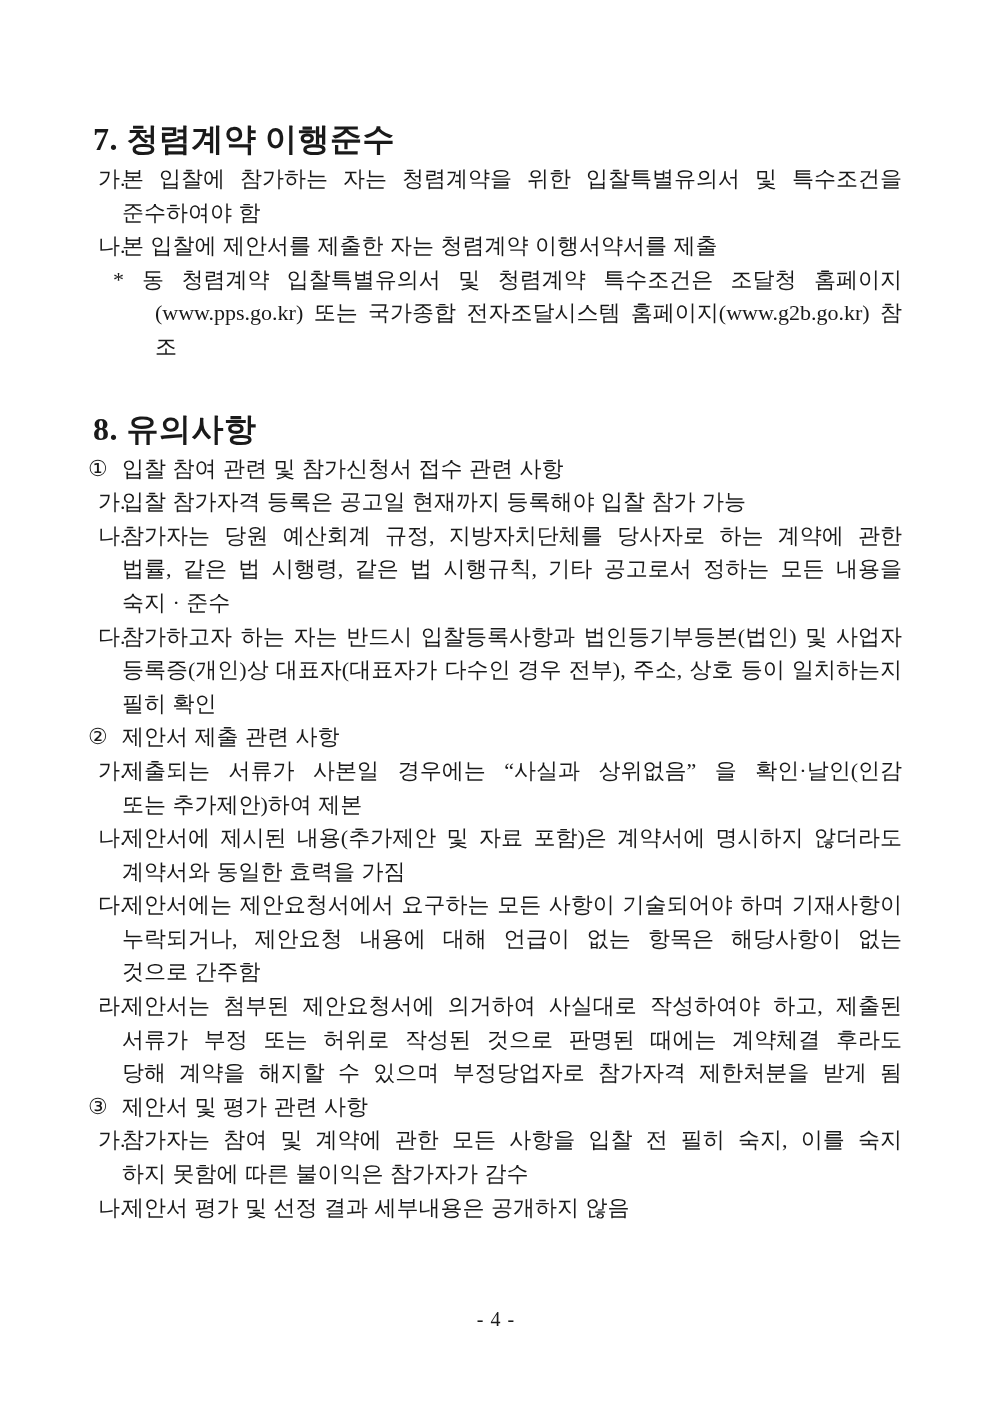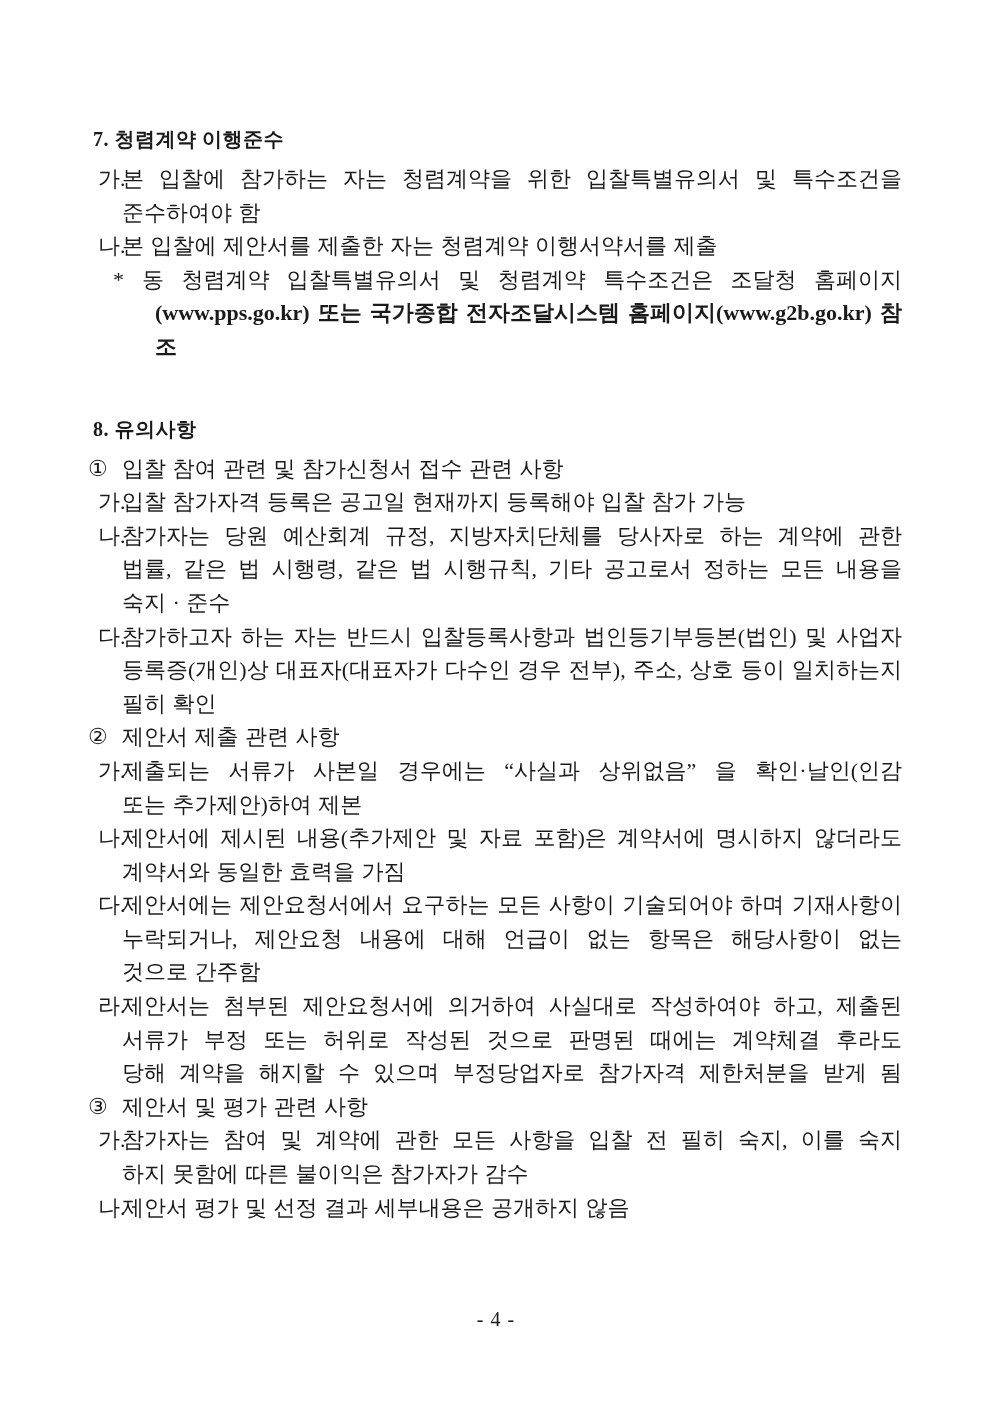--- a/index.html
+++ b/index.html
@@ -15,21 +15,21 @@
     width: 992px; height: 1403px;
     background: #ffffff;
     overflow: hidden;
   }
   .content {
     position: absolute;
     left: 90px; top: 0;
     width: 812px;
   }
   .sec-heading {
-    font-size: 20px;
+    font-size: 32px;
     font-weight: 700;
     line-height: 30px;
     margin-left: 3px;
     letter-spacing: 0.5px;
   }
   #h7 { margin-top: 124px; margin-bottom: 8px; }
   #h8 { margin-top: 50px;  margin-bottom: 8px; }
   .line {
     font-size: 22px;
     line-height: 33.6px;
@@ -39,21 +39,21 @@
   .just {
     text-align: justify;
     text-align-last: justify;
     -moz-text-align-last: justify;
   }
   .item { margin-left: 8px; }
   .item .cont { padding-left: 24px; }
   .mk { display: inline-block; width: 24px; }
   .note-item { margin-left: 23px; }
   .note-item .mk { width: 29px; }
-  .note-item .cont { padding-left: 42px; font-weight: bold; }
+  .note-item .cont { padding-left: 42px; }
   .circ { margin-left: -2px; }
   .circ .mk { width: 34px; }
   .footer {
     position: absolute;
     top: 1308px; left: 0;
     width: 100%;
     text-align: center;
     font-size: 20px;
     letter-spacing: 1px;
   }

